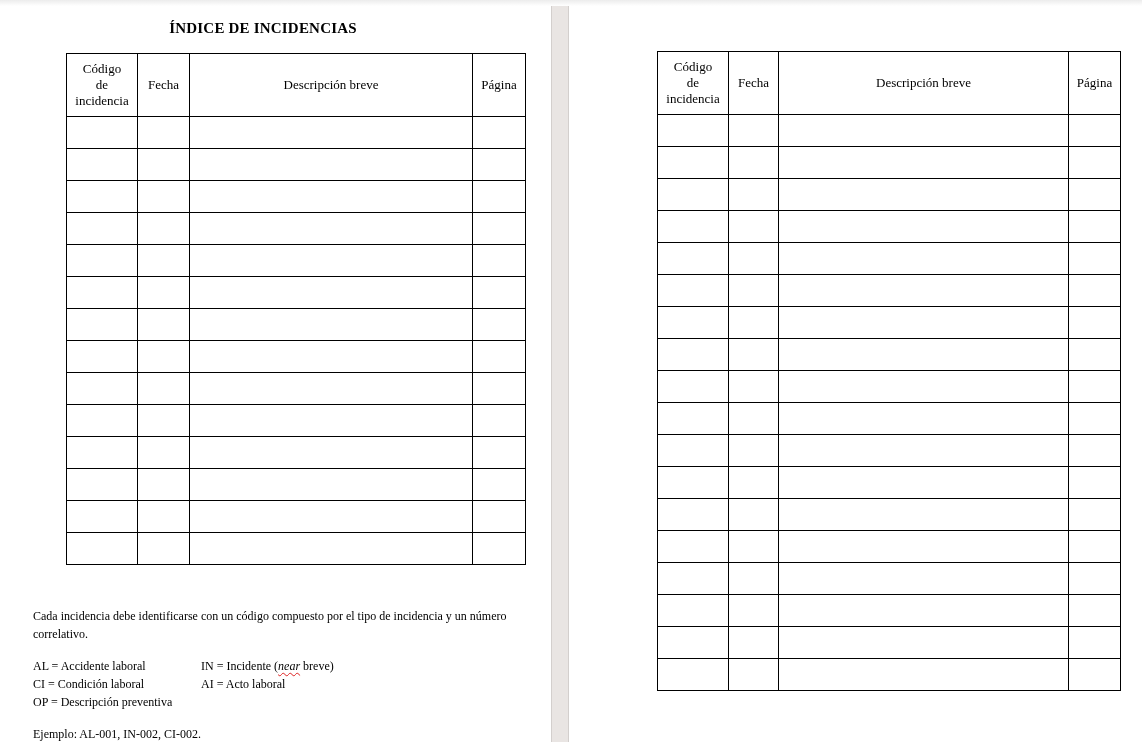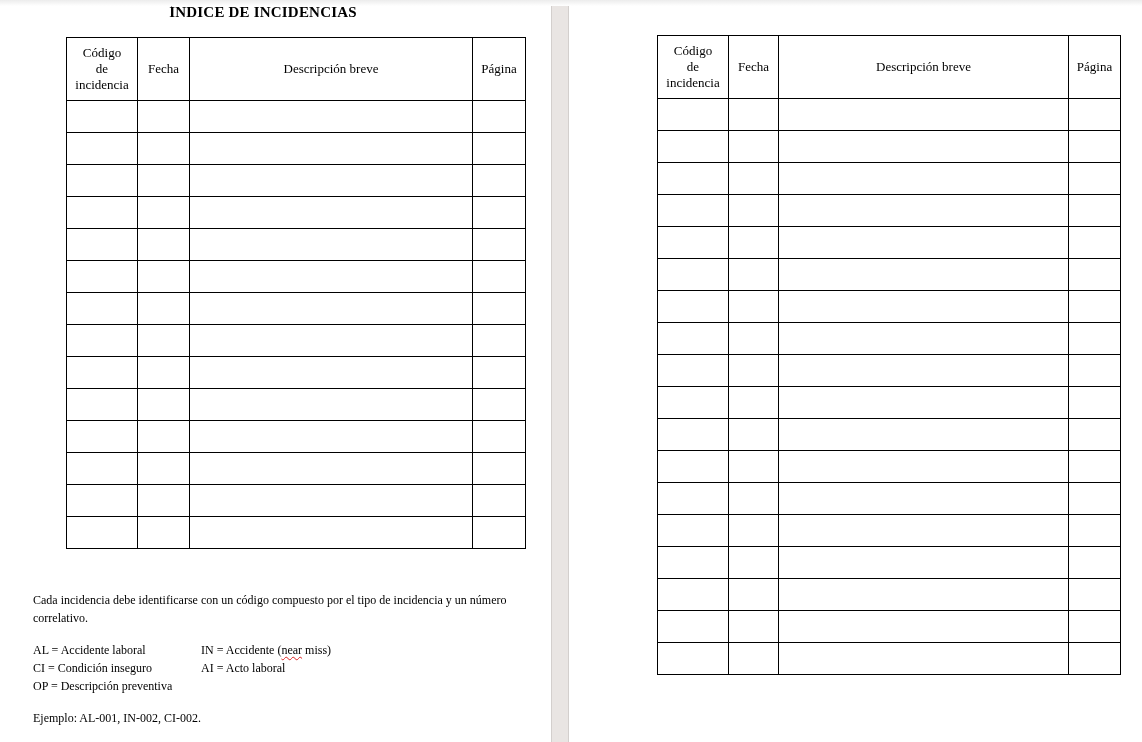--- a/index.html
+++ b/index.html
@@ -6,21 +6,21 @@
   body {
     width:1142px; height:742px; overflow:hidden; position:relative;
     background:#ffffff;
     font-family:"Liberation Serif","DejaVu Serif",serif;
     color:#000;
   }
   .topshade {
     position:absolute; left:0; top:0; width:1142px; height:6px;
     background:linear-gradient(#ececec,#ffffff); z-index:2;
   }
-  .page { position:absolute; top:0; height:530px; background:#fff; }
+  .page { position:absolute; top:16px; height:530px; background:#fff; }
   .page-left { left:0; width:551px; }
   .page-right { left:569px; width:573px; }
   .gap {
     position:absolute; left:551px; top:0; width:18px; height:742px;
     background:#e9e5e3; border-left:1px solid #d3cfcd; border-right:1px solid #d3cfcd;
     box-sizing:border-box;
   }
   .doc-title {
     position:absolute; left:0; width:526px; top:4px; text-align:center;
     font-weight:bold; font-size:15px; letter-spacing:0.2px;
@@ -35,21 +35,21 @@
   table.grid th { height:62px; }
   table.grid td { height:31px; }
   .t-left { left:34px; top:37px; width:459px; }
   .t-right { left:56px; top:35px; width:463px; }
   .notes {
     position:absolute; left:33px; top:591px; width:480px;
     font-size:12px; line-height:18px;
   }
   .notes p { margin:0; }
   .legend { margin-top:14px; display:grid; grid-template-columns:168px auto; line-height:18px; }
-  .squiggle { text-decoration:underline wavy #d22; text-decoration-thickness:1px; text-underline-offset:2px; }
+  .squiggle { text-decoration:underline wavy #d22; text-decoration-thickness:1px; text-underline-offset:2px;font-style:italic; }
   .example { margin-top:14px !important; }
 </style>
 </head>
 <body>
 
 <div class="topshade"></div>
 
 <div class="page page-left">
   <div class="doc-title">ÍNDICE DE INCIDENCIAS</div>
 
@@ -157,22 +157,22 @@
           <td></td>
           <td></td>
         </tr>
       </tbody>
   </table>
 
   <div class="notes">
     <p>Cada incidencia debe identificarse con un código compuesto por el tipo de incidencia y un número correlativo.</p>
     <div class="legend">
       <span>AL = Accidente laboral</span>
-      <span><span>IN = Accidente (</span><span class="squiggle">near</span><span> miss)</span></span>
-      <span>CI = Condición inseguro</span>
+      <span><span>IN = Incidente (</span><span class="squiggle">near</span><span> breve)</span></span>
+      <span>CI = Condición laboral</span>
       <span>AI = Acto laboral</span>
       <span>OP = Descripción preventiva</span>
     </div>
     <p class="example">Ejemplo: AL-001, IN-002, CI-002.</p>
   </div>
 </div>
 
 <div class="gap"></div>
 
 <div class="page page-right">

